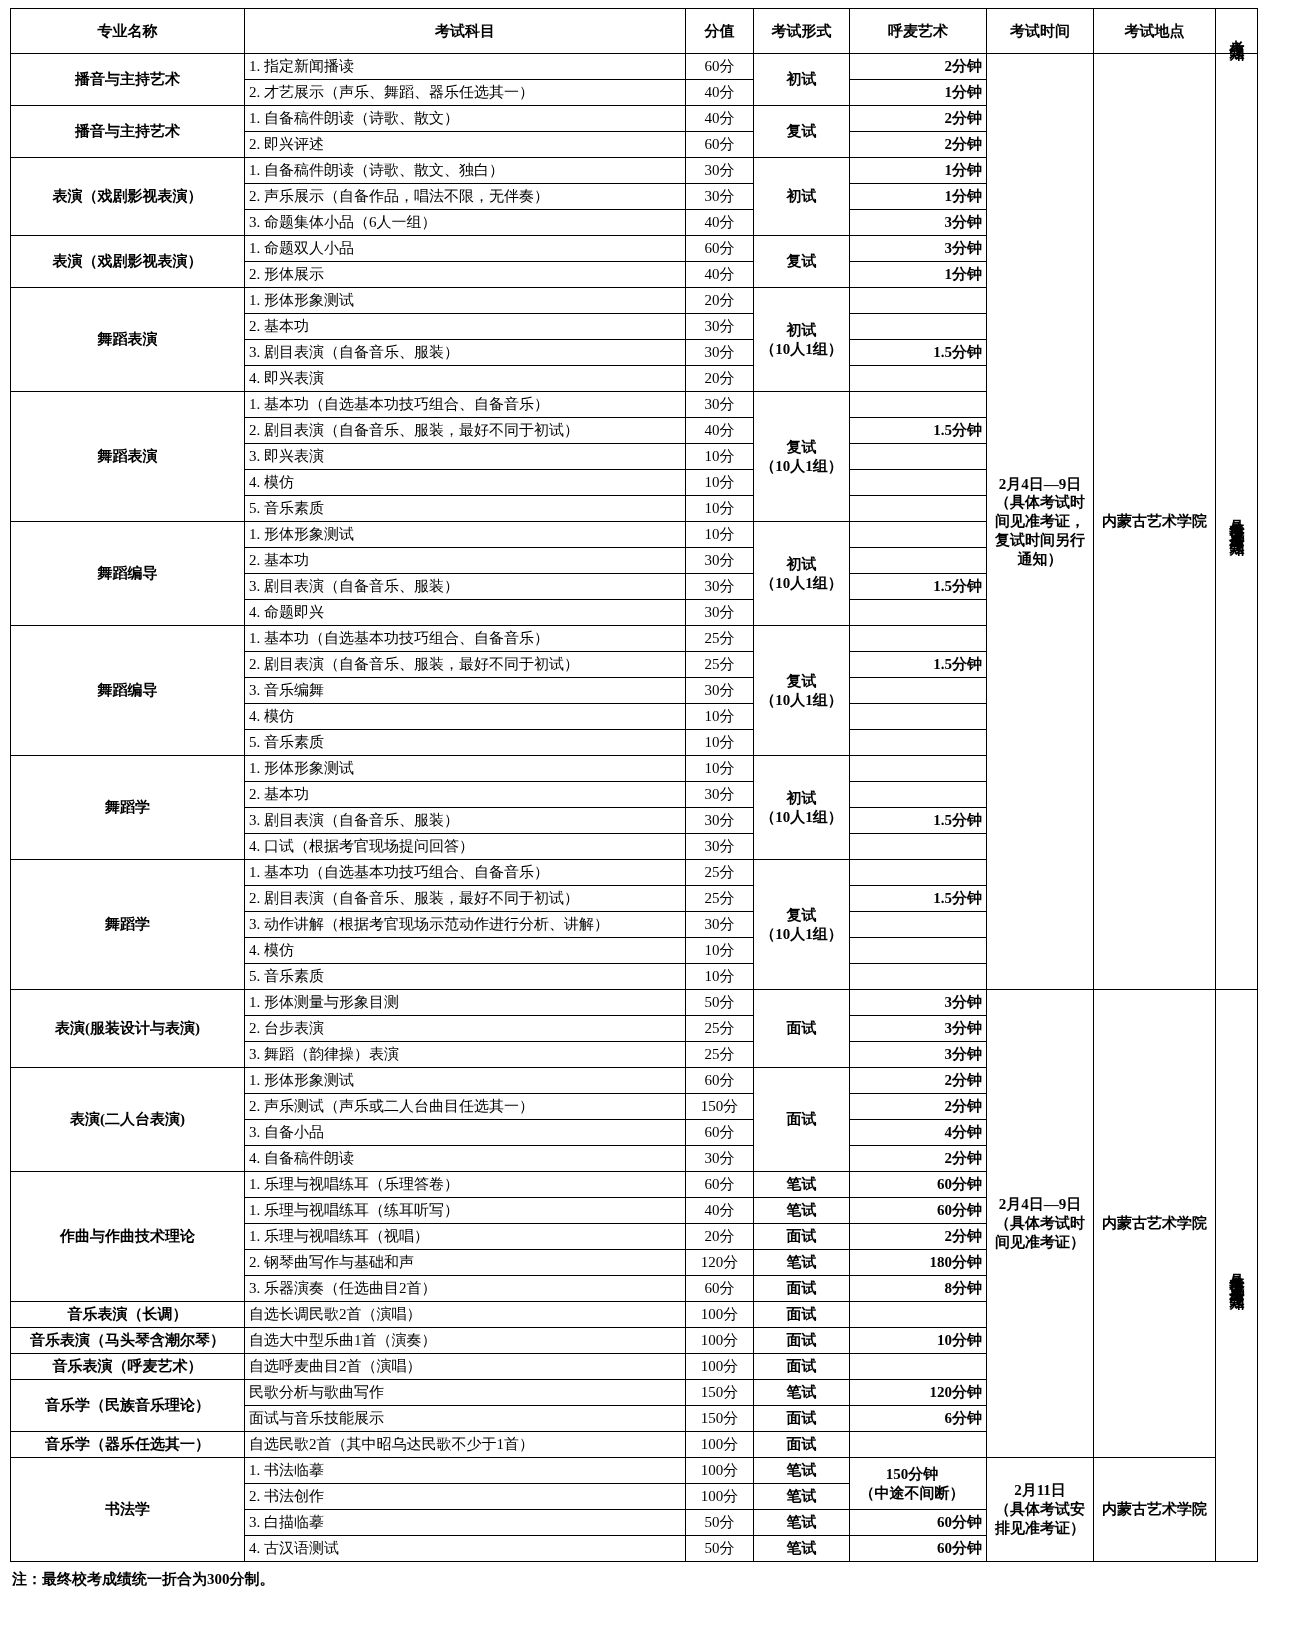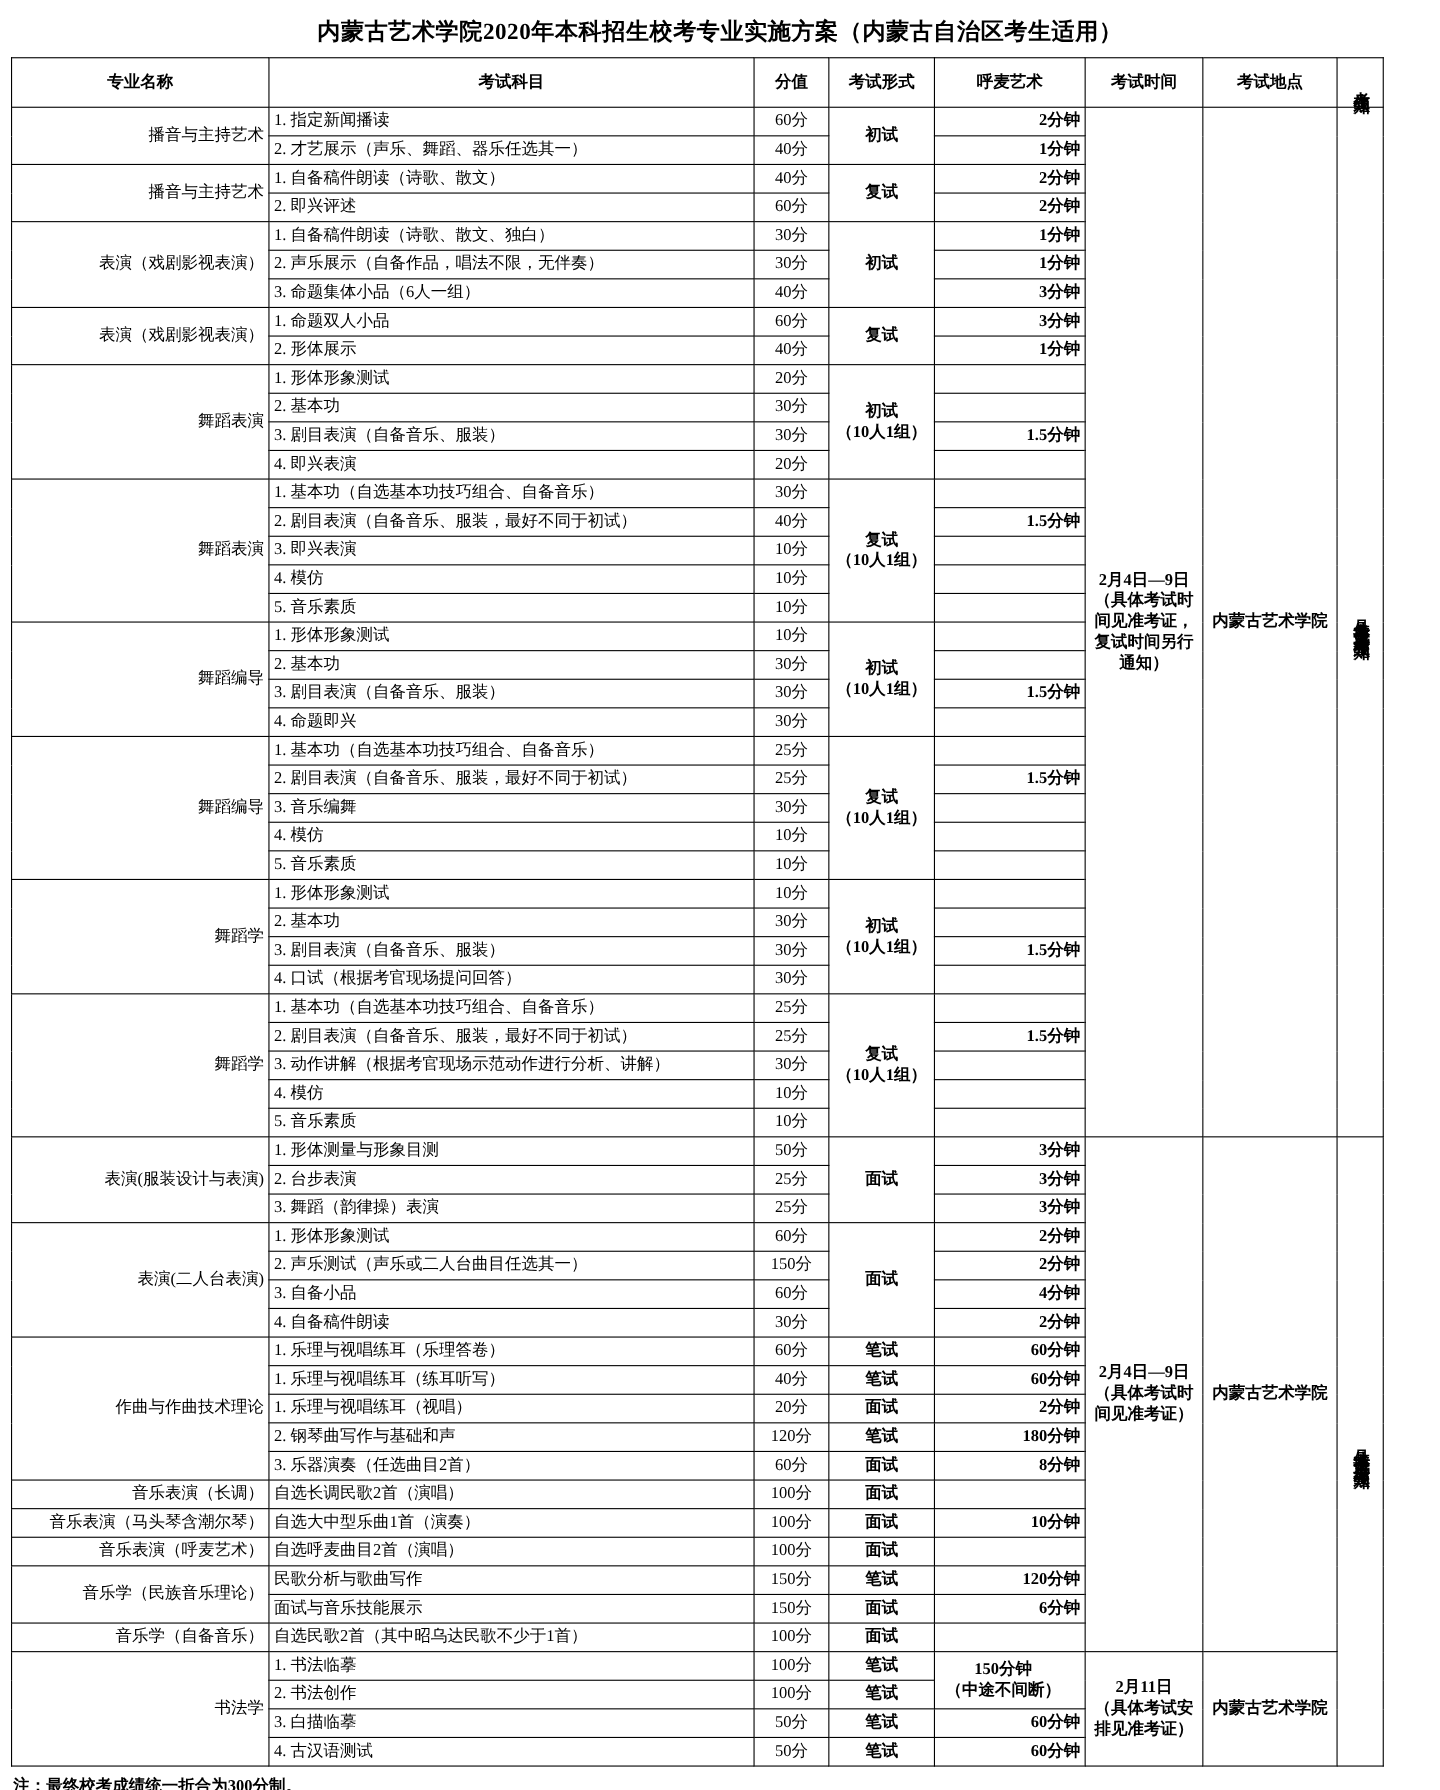--- a/index.html
+++ b/index.html
@@ -38,22 +38,22 @@
     vertical-align: middle;
     line-height: 1.25;
   }
   th.hdr {
     font-weight: bold;
     text-align: center;
     font-size: 16px;
     height: 40px;
   }
   td.major {
-    text-align: right;
-    font-weight: normal;
+    text-align: center;
+    font-weight: bold;
     font-size: 15px;
   }
   td.subject {
     text-align: left;
     font-weight: normal;
     padding-left: 6px;
     font-size: 15px;
     white-space: nowrap;
   }
   td.score {
@@ -107,21 +107,20 @@
   }
   .multi {
     white-space: pre-line;
   }
 </style>
 </head>
 <body>
 
 <div class="page">
 
-  <div class="doc-title">内蒙古艺术学院2020年本科招生校考专业实施方案（内蒙古自治区考生适用）</div>
 
   <table class="main">
     <colgroup>
       <col style="width:234px">
       <col style="width:441px">
       <col style="width:68px">
       <col style="width:96px">
       <col style="width:137px">
       <col style="width:107px">
       <col style="width:122px">
@@ -454,21 +453,21 @@
           <td class="form">笔试</td>
           <td class="dur">120分钟</td>
         </tr>
         <tr class="cell-row">
           <td class="subject">面试与音乐技能展示</td>
           <td class="score">150分</td>
           <td class="form">面试</td>
           <td class="dur">6分钟</td>
         </tr>
         <tr class="cell-row">
-          <td class="major" rowspan="1">音乐学（自备音乐）</td>
+          <td class="major" rowspan="1">音乐学（器乐任选其一）</td>
           <td class="subject">自选民歌2首（其中昭乌达民歌不少于1首）</td>
           <td class="score">100分</td>
           <td class="form">面试</td>
           <td class="dur"></td>
         </tr>
         <tr class="cell-row">
           <td class="major" rowspan="4">书法学</td>
           <td class="subject">1. 书法临摹</td>
           <td class="score">100分</td>
           <td class="form">笔试</td>

